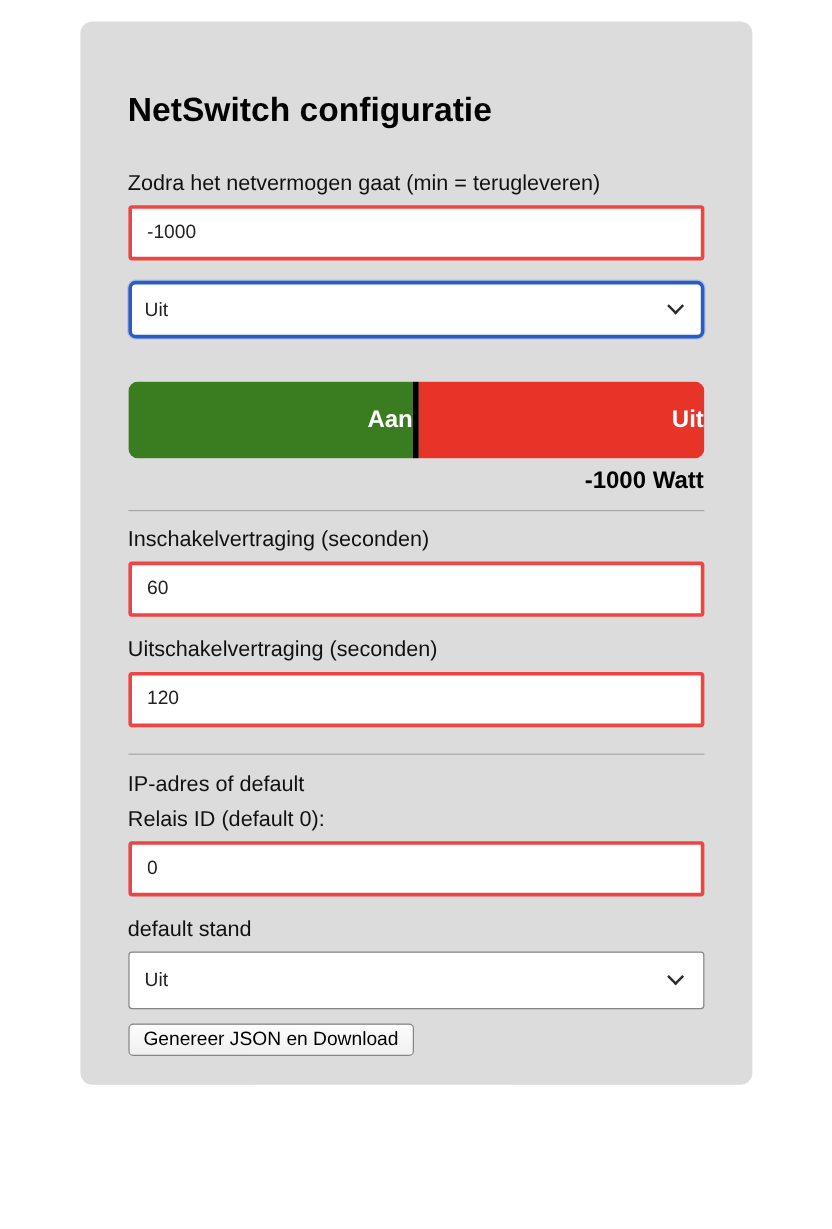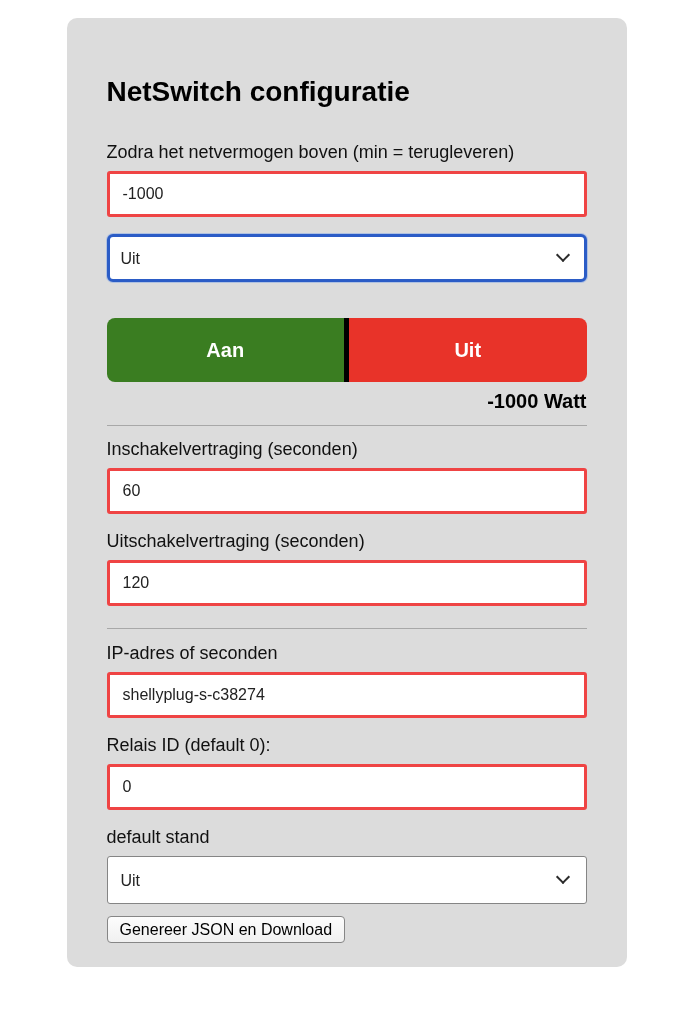--- a/index.html
+++ b/index.html
@@ -84,21 +84,21 @@
     display: flex;
     height: 64px;
     border-radius: 8px;
     overflow: hidden;
     margin-top: 36px;
   }
   .state-bar .seg {
     flex: 1;
     display: flex;
     align-items: center;
-    justify-content: center;
+    justify-content: flex-end;
     color: #ffffff;
     font-weight: bold;
     font-size: 20px;
   }
   .bar-divider { width: 5px; background: #000000; }
   .watt-status {
     text-align: right;
     font-weight: bold;
     font-size: 20px;
     line-height: 24px;
@@ -125,21 +125,21 @@
     cursor: pointer;
   }
 </style>
 </head>
 <body>
 
 <div class="card">
 
   <h1 class="title">NetSwitch configuratie</h1>
 
-  <label class="field-label">Zodra het netvermogen boven (min = terugleveren)</label>
+  <label class="field-label">Zodra het netvermogen gaat (min = terugleveren)</label>
   <input class="text-input" type="text" value="-1000" style="">
 
   <div class="select-wrap">
     <select class="select focused">
       <option>Uit</option>
     </select>
     <span class="chevron"></span>
   </div>
 
   <div class="state-bar">
@@ -156,22 +156,21 @@
   <hr class="rule">
 
   <label class="field-label">Inschakelvertraging (seconden)</label>
   <input class="text-input" type="text" value="60" style="">
 
   <label class="field-label">Uitschakelvertraging (seconden)</label>
   <input class="text-input" type="text" value="120" style="">
 
   <hr class="rule second">
 
-  <label class="field-label">IP-adres of seconden</label>
-  <input class="text-input" type="text" value="shellyplug-s-c38274" style="">
+  <label class="field-label">IP-adres of default</label>
 
   <label class="field-label">Relais ID (default 0):</label>
   <input class="text-input" type="text" value="0" style="">
 
   <label class="field-label">default stand</label>
   <div class="select-wrap">
     <select class="select">
       <option>Uit</option>
     </select>
     <span class="chevron"></span>

